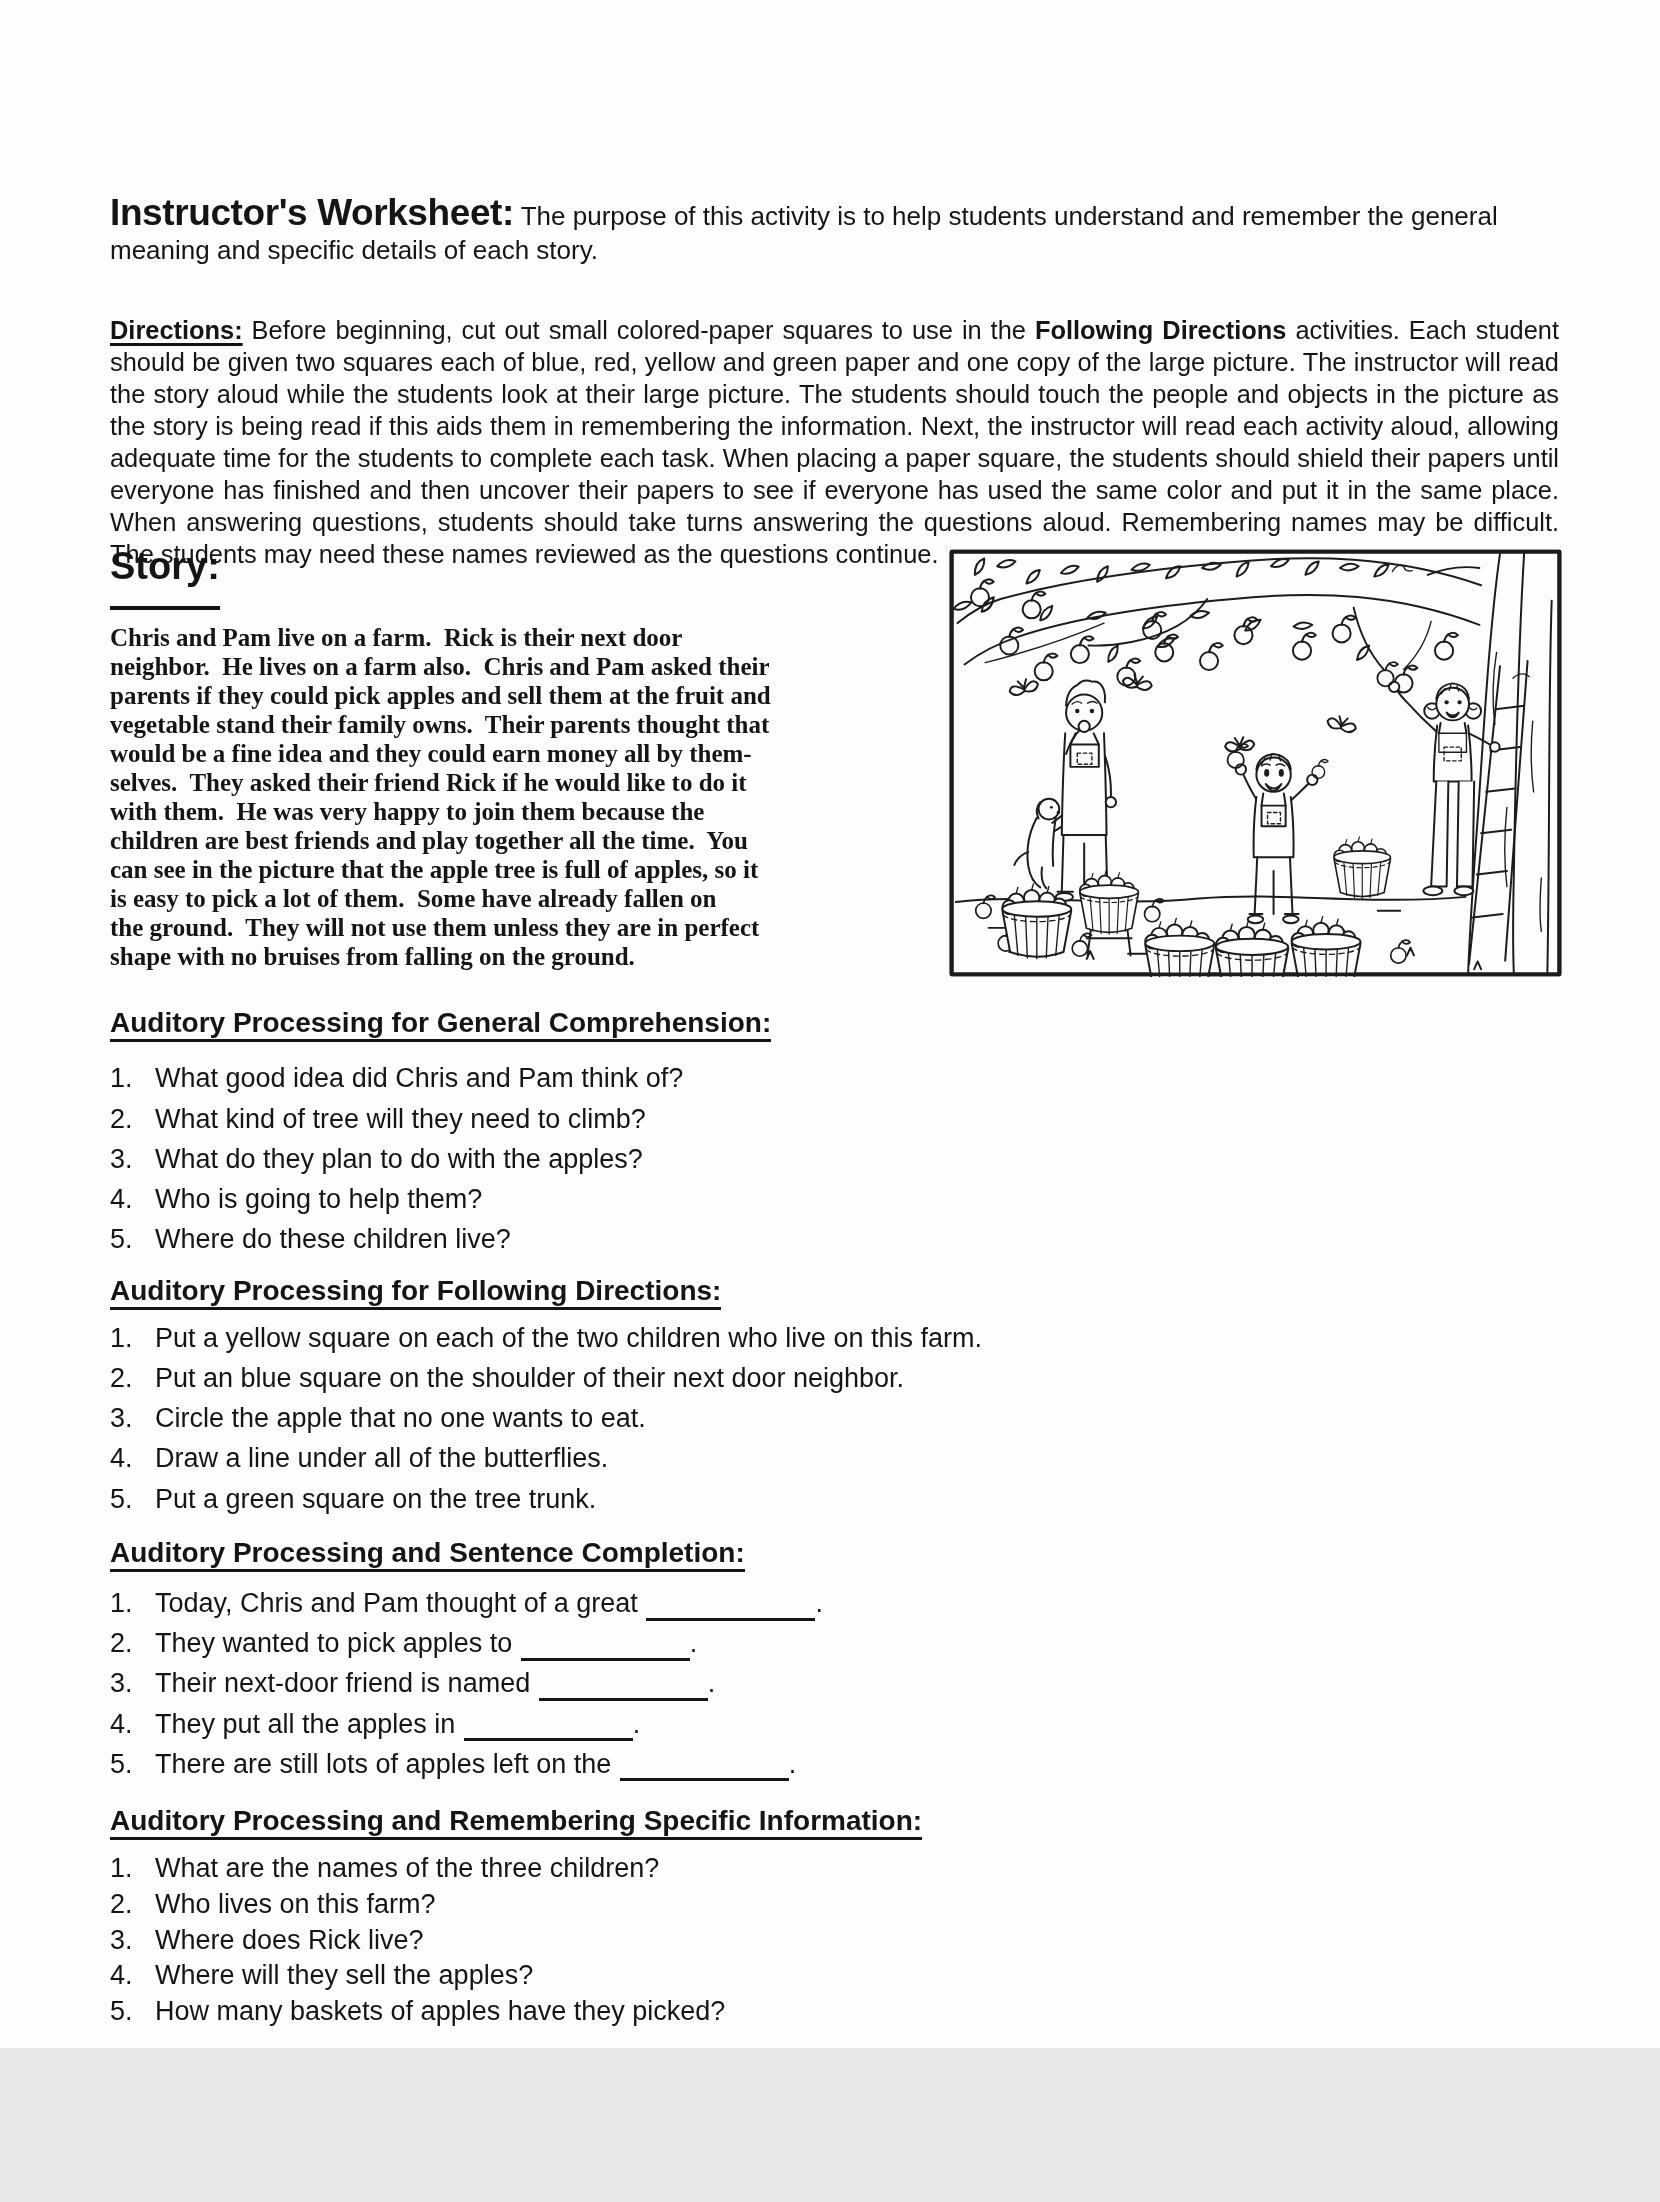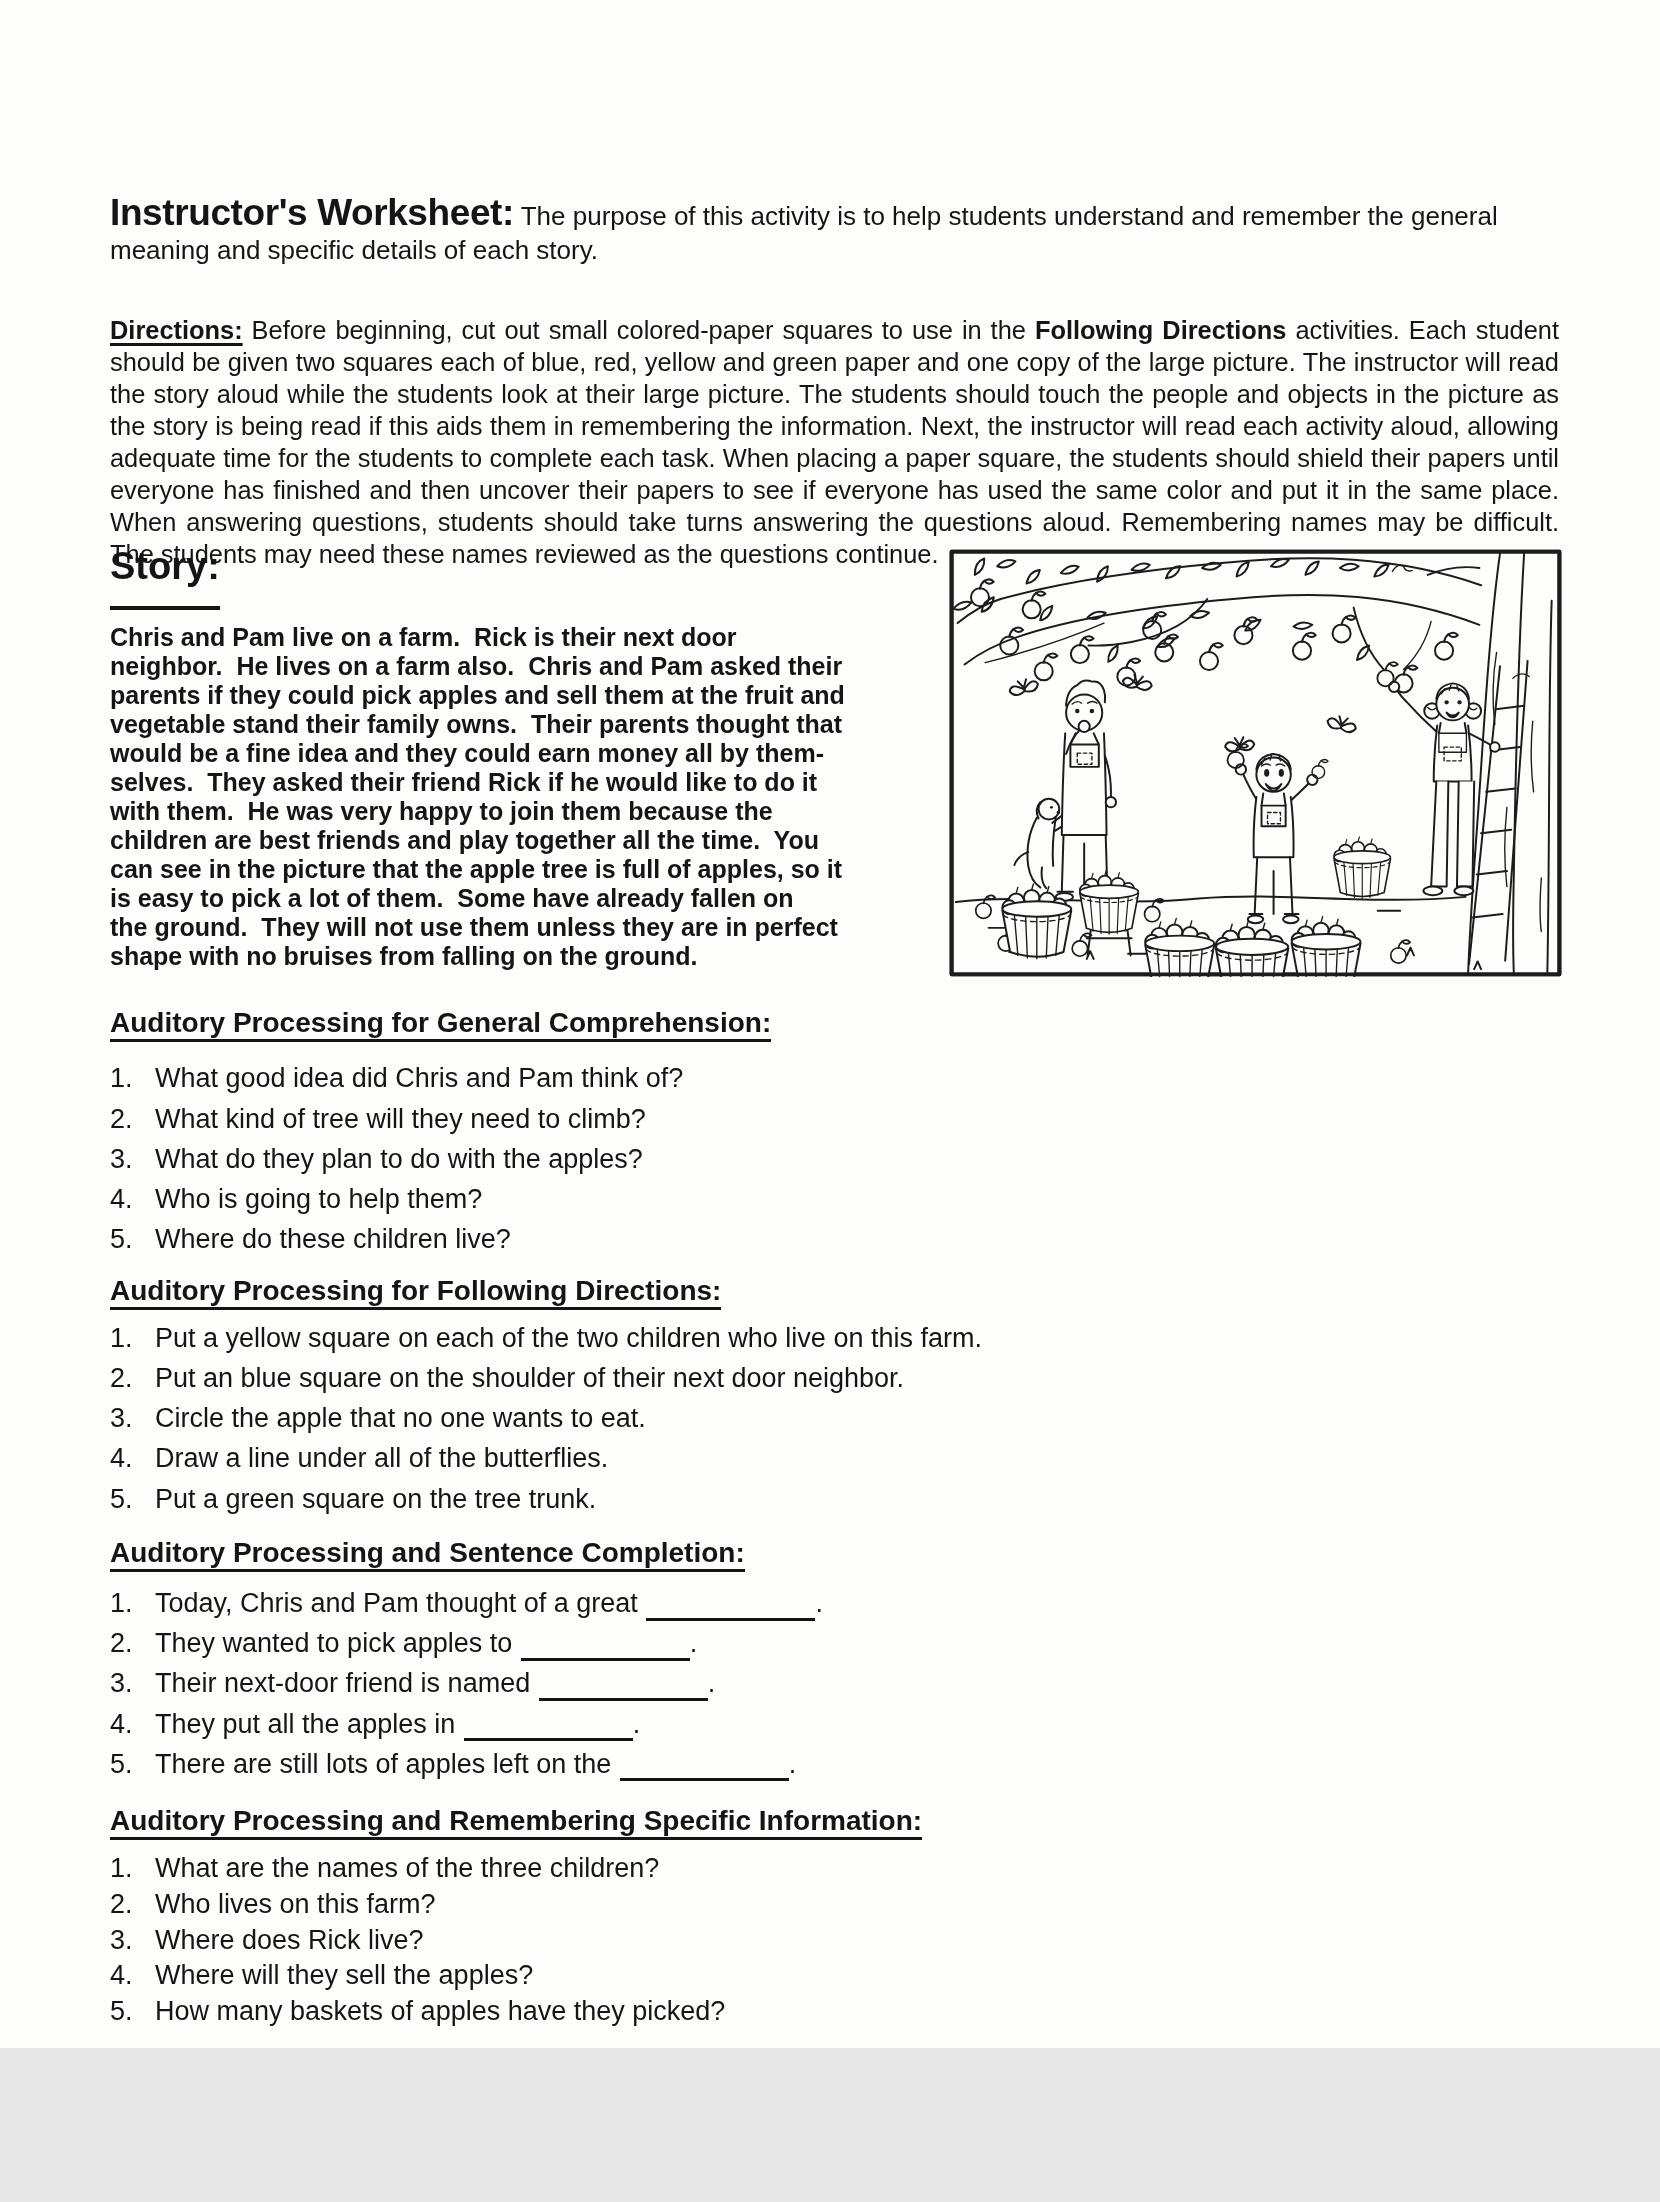--- a/index.html
+++ b/index.html
@@ -8,21 +8,21 @@
   
   .title-block{position:absolute;left:110px;top:170px;width:1444px;font-size:26px;line-height:34px;}
   .title-lead{font-size:37px;font-weight:bold;letter-spacing:-0.4px;}
   
   .directions{position:absolute;left:110px;top:289px;width:1449px;font-size:25.4px;line-height:32px;text-align:justify;}
   .dir-label{font-weight:bold;text-decoration:underline;text-underline-offset:4.3px;text-decoration-thickness:2.6px;}
   .dir-bold{font-weight:bold;}
   
   .story-heading{position:absolute;left:110px;top:545px;font-size:38px;font-weight:bold;
         border-bottom:4.3px solid #151515;padding-bottom:18px;}
-  .story-body{position:absolute;left:110px;top:623px;font-size:25px;font-weight:bold;line-height:29px;white-space:pre;}
+  .story-body{position:absolute;left:110px;top:623px;font-size:25px;font-weight:bold;line-height:29px;white-space:pre;font-family:Liberation Serif, serif;}
   
   .pic{position:absolute;left:949px;top:549px;width:613px;height:428px;}
   .pic svg{display:block;width:100%;height:100%;}
   
   .sec{position:absolute;left:110px;width:1449px;}
   .sec-h{display:inline-block;font-size:28px;font-weight:bold;border-bottom:3.4px solid #151515;padding-bottom:0;}
   .items{margin-top:22.4px;}
   .item{display:flex;font-size:27px;line-height:29px;}
   .num{width:45px;flex:0 0 45px;}
   .sec-comprehension .item,.sec-following .item{margin-bottom:11.2px;}

